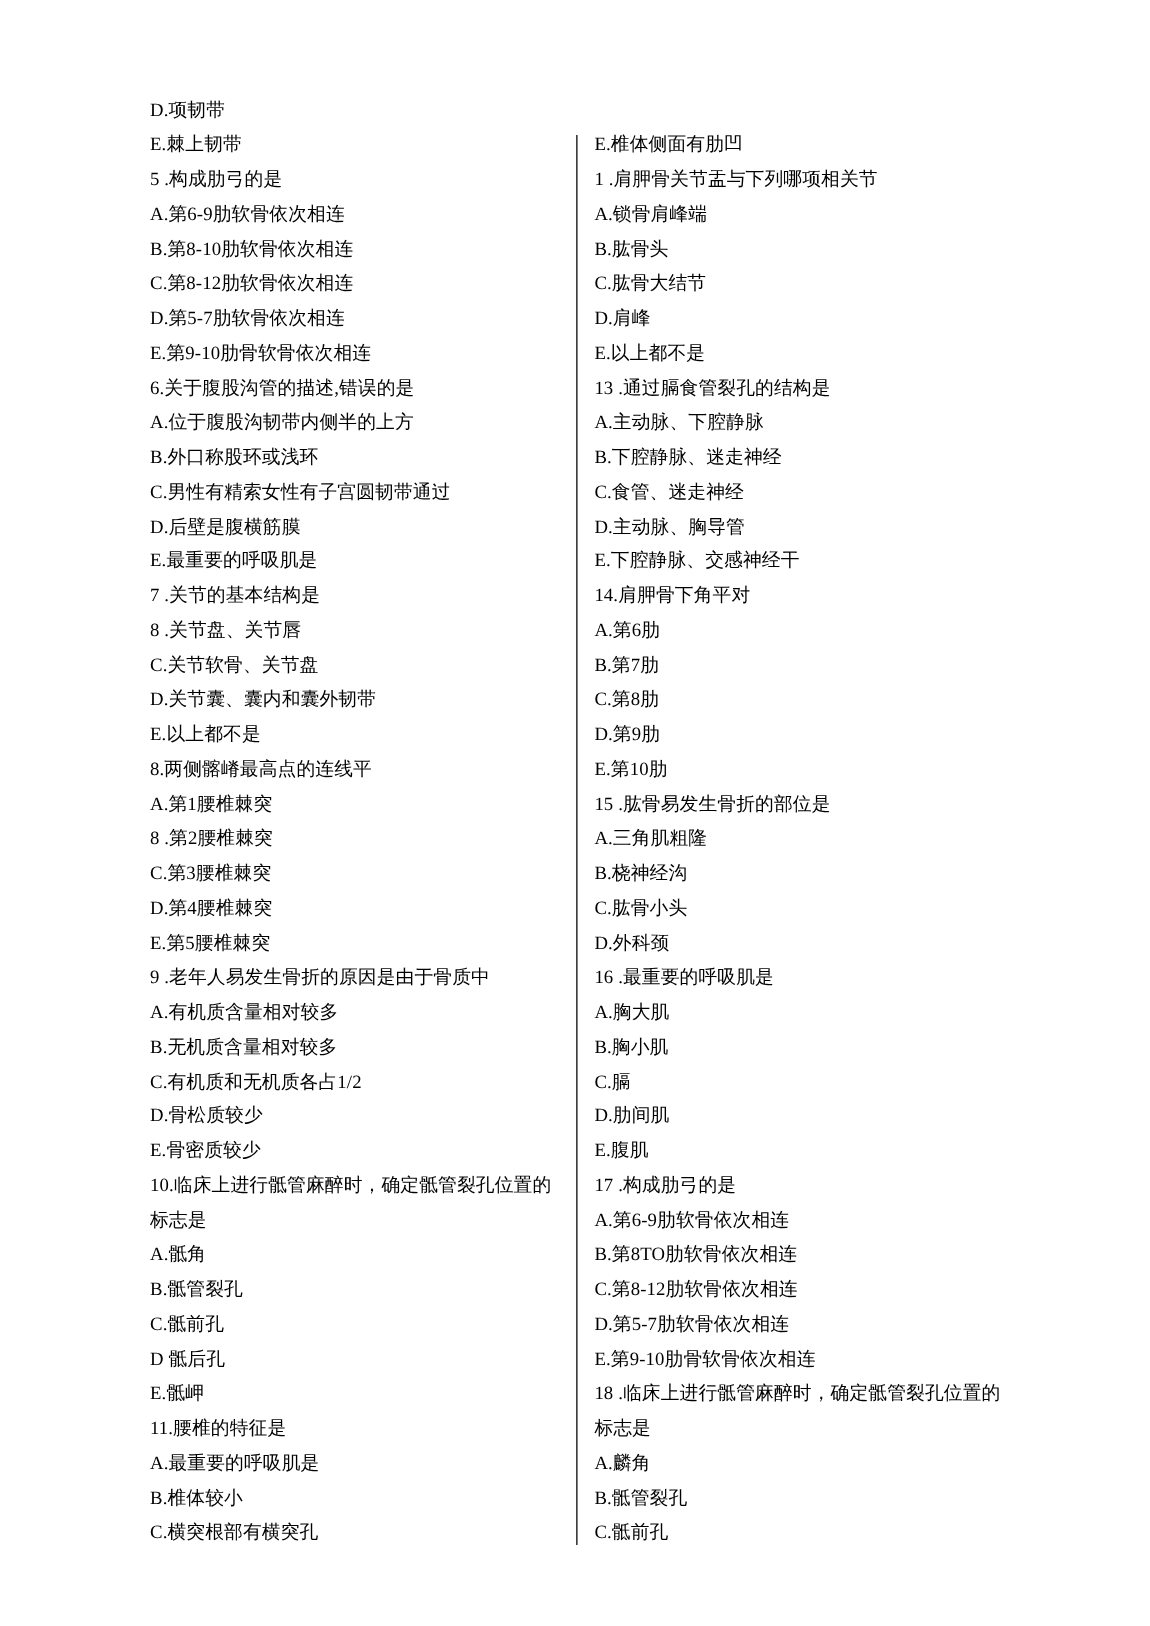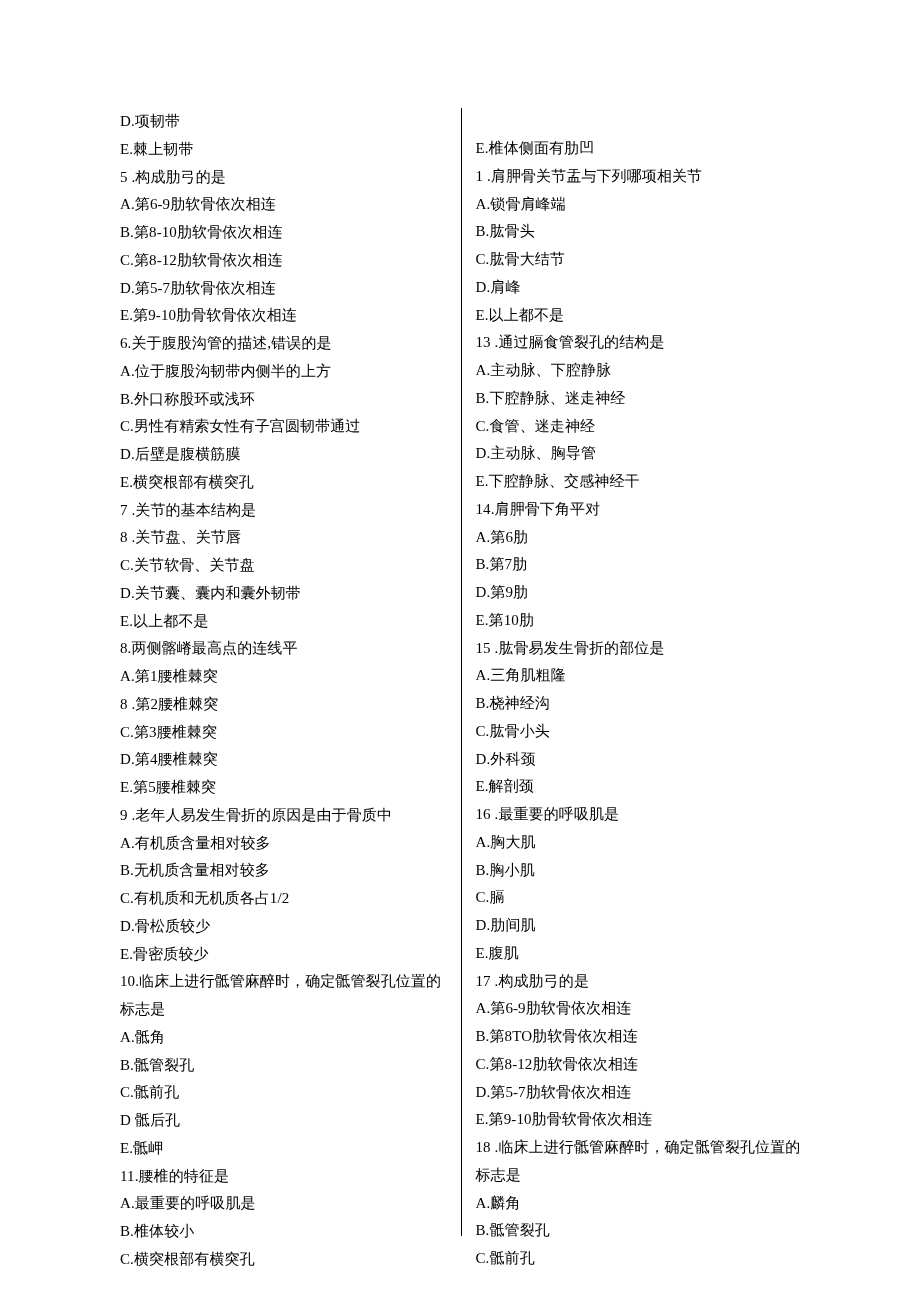--- a/index.html
+++ b/index.html
@@ -15,20 +15,21 @@
     width: 920px;
     height: 1301px;
     box-sizing: border-box;
     padding: 108px 118px 60px 120px;
     position: relative;
   }
   .cols {
     display: flex;
     flex-direction: row;
     height: 100%;
+    align-items: flex-end;
   }
   .col {
     flex: 1;
     display: flex;
     flex-direction: column;
   }
   .col-left {
     padding-right: 14px;
   }
   .col-right {
@@ -58,21 +59,21 @@
         <div class="line">A.第6-9肋软骨依次相连</div>
         <div class="line">B.第8-10肋软骨依次相连</div>
         <div class="line">C.第8-12肋软骨依次相连</div>
         <div class="line">D.第5-7肋软骨依次相连</div>
         <div class="line">E.第9-10肋骨软骨依次相连</div>
         <div class="line">6.关于腹股沟管的描述,错误的是</div>
         <div class="line">A.位于腹股沟韧带内侧半的上方</div>
         <div class="line">B.外口称股环或浅环</div>
         <div class="line">C.男性有精索女性有子宫圆韧带通过</div>
         <div class="line">D.后壁是腹横筋膜</div>
-        <div class="line">E.横突根部有横突孔</div>
+        <div class="line">E.最重要的呼吸肌是</div>
         <div class="line">7 .关节的基本结构是</div>
         <div class="line">8 .关节盘、关节唇</div>
         <div class="line">C.关节软骨、关节盘</div>
         <div class="line">D.关节囊、囊内和囊外韧带</div>
         <div class="line">E.以上都不是</div>
         <div class="line">8.两侧髂嵴最高点的连线平</div>
         <div class="line">A.第1腰椎棘突</div>
         <div class="line">8 .第2腰椎棘突</div>
         <div class="line">C.第3腰椎棘突</div>
         <div class="line">D.第4腰椎棘突</div>
@@ -105,28 +106,28 @@
         <div class="line">E.以上都不是</div>
         <div class="line">13 .通过膈食管裂孔的结构是</div>
         <div class="line">A.主动脉、下腔静脉</div>
         <div class="line">B.下腔静脉、迷走神经</div>
         <div class="line">C.食管、迷走神经</div>
         <div class="line">D.主动脉、胸导管</div>
         <div class="line">E.下腔静脉、交感神经干</div>
         <div class="line">14.肩胛骨下角平对</div>
         <div class="line">A.第6肋</div>
         <div class="line">B.第7肋</div>
+        <div class="line">C.第8肋</div>
         <div class="line">D.第9肋</div>
         <div class="line">E.第10肋</div>
         <div class="line">15 .肱骨易发生骨折的部位是</div>
         <div class="line">A.三角肌粗隆</div>
         <div class="line">B.桡神经沟</div>
         <div class="line">C.肱骨小头</div>
         <div class="line">D.外科颈</div>
-        <div class="line">E.解剖颈</div>
         <div class="line">16 .最重要的呼吸肌是</div>
         <div class="line">A.胸大肌</div>
         <div class="line">B.胸小肌</div>
         <div class="line">C.膈</div>
         <div class="line">D.肋间肌</div>
         <div class="line">E.腹肌</div>
         <div class="line">17 .构成肋弓的是</div>
         <div class="line">A.第6-9肋软骨依次相连</div>
         <div class="line">B.第8TO肋软骨依次相连</div>
         <div class="line">C.第8-12肋软骨依次相连</div>

